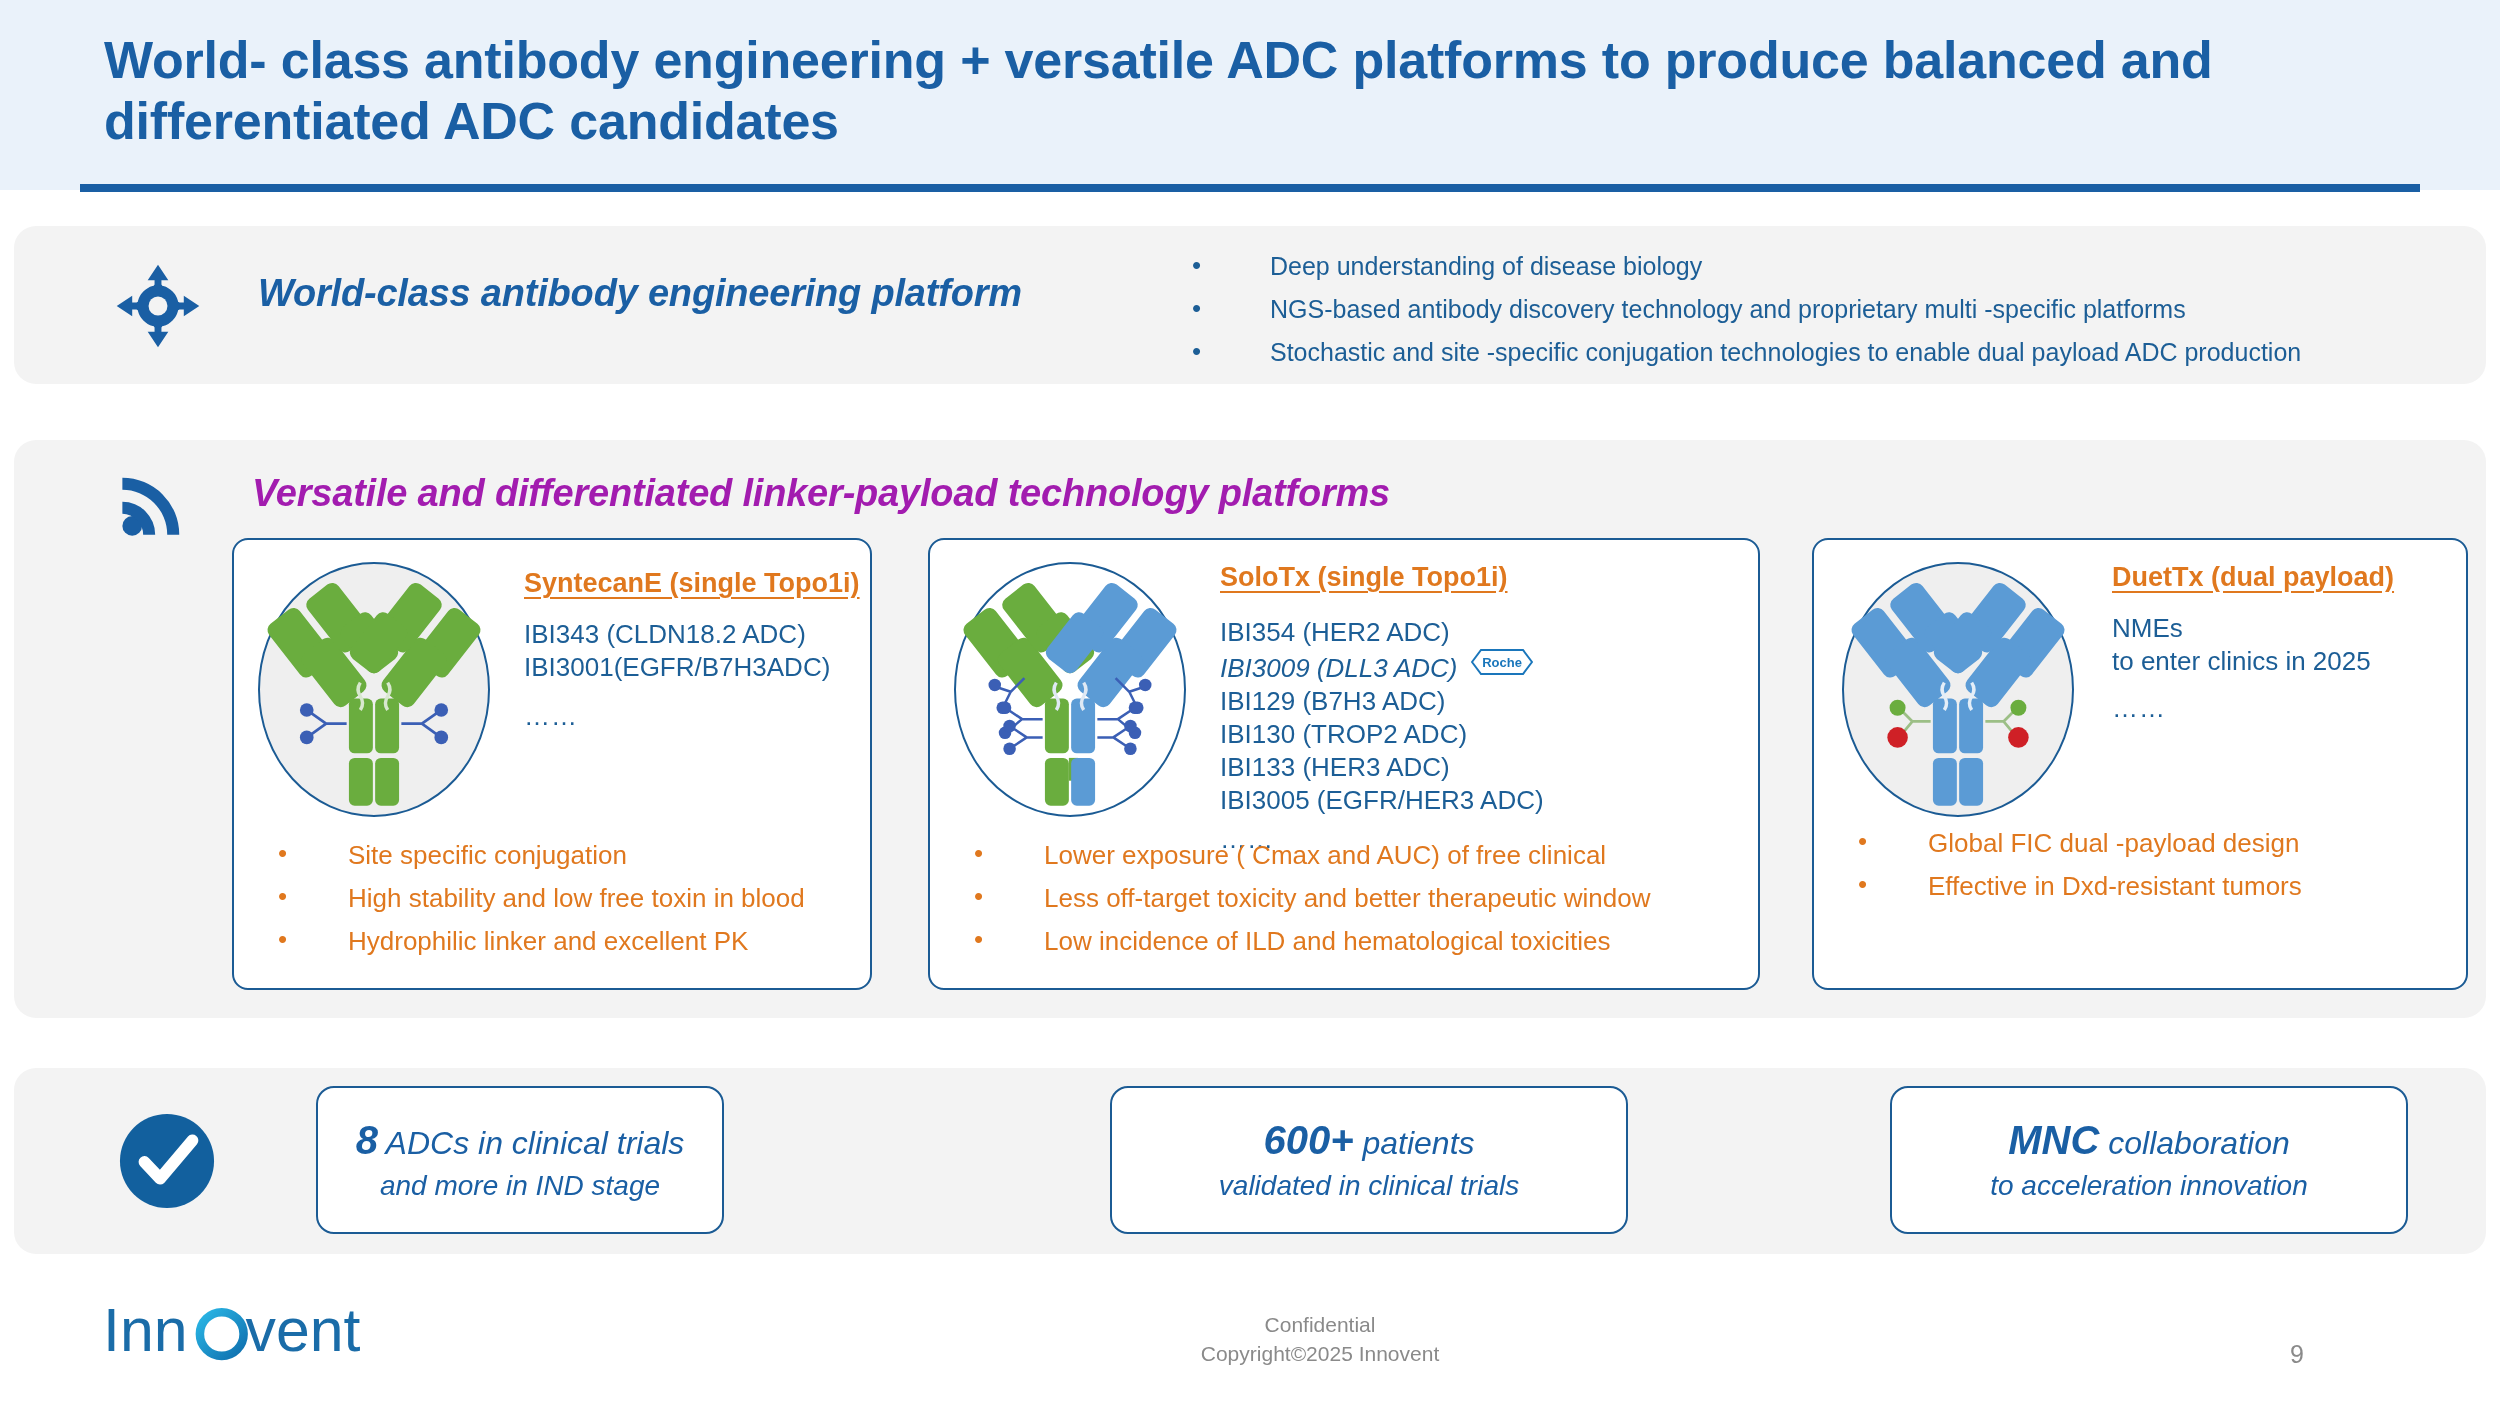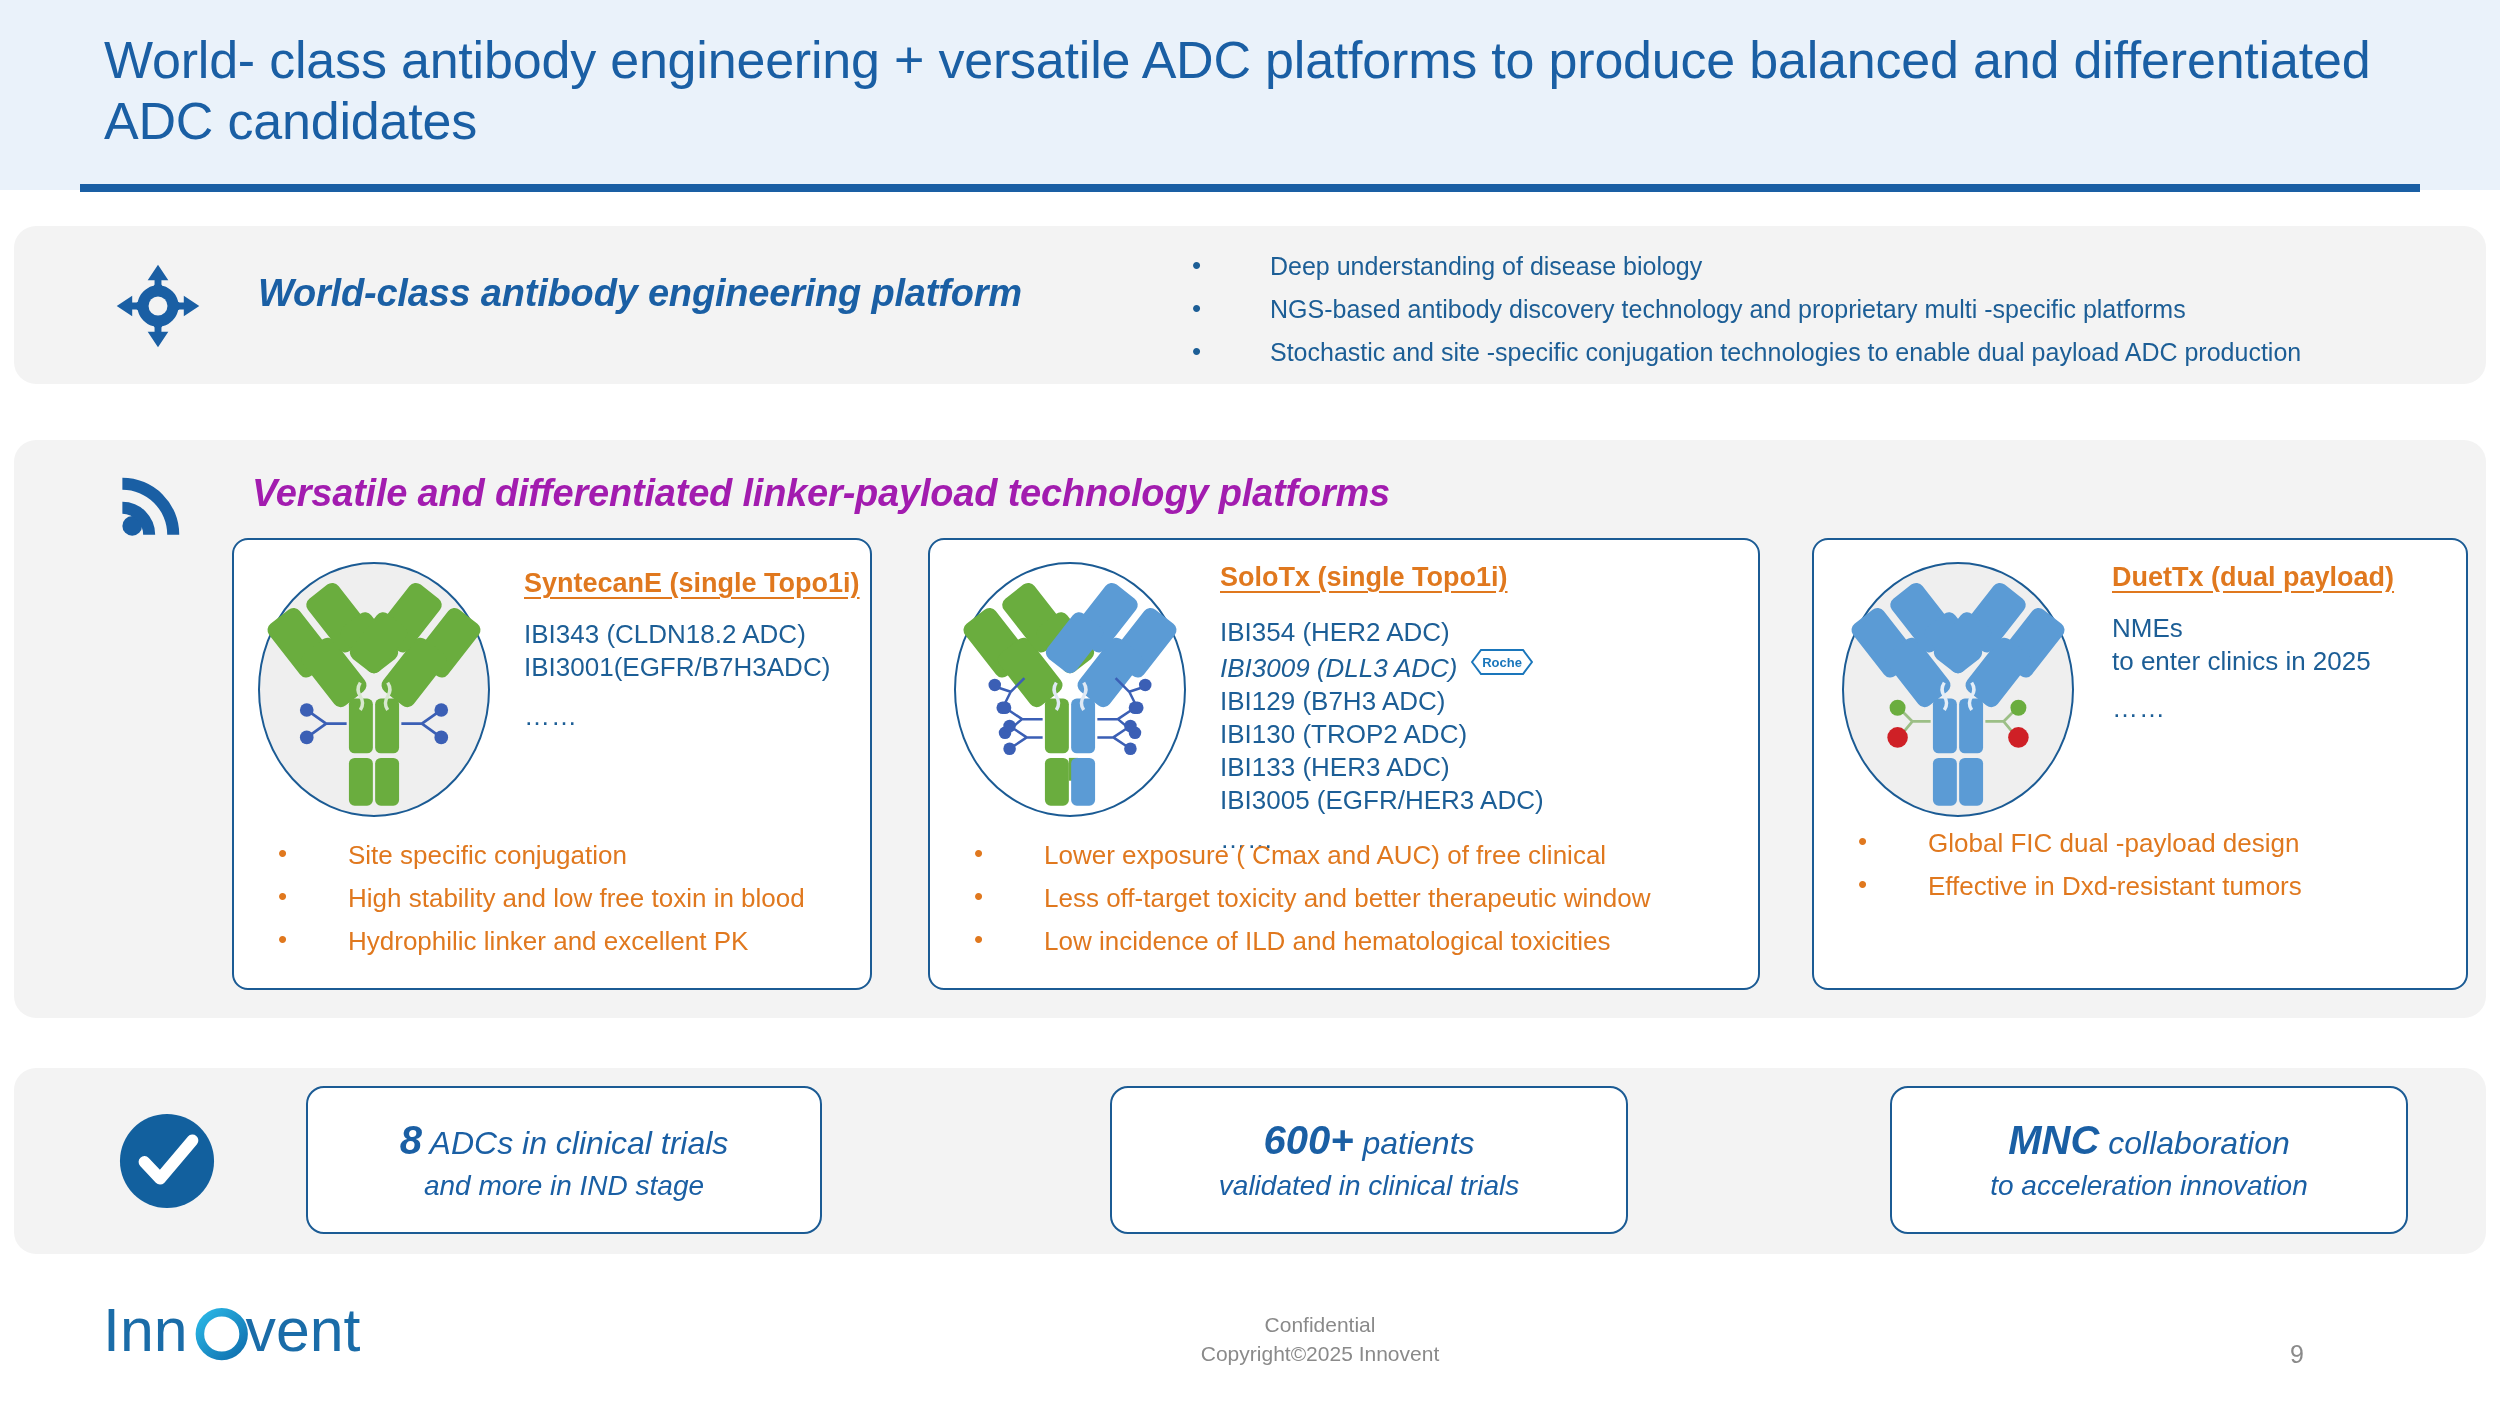--- a/index.html
+++ b/index.html
@@ -12,21 +12,21 @@
   .slide { position: relative; width: 2500px; height: 1406px; background: #ffffff; }
 
   
   .title-band {
     position: absolute; left: 0; top: 0; width: 2500px; height: 190px;
     background: #eaf2fa;
   }
   .title-text {
     position: absolute; left: 104px; top: 30px; width: 2300px;
     color: #1a5fa4;
-    font-size: 52px; font-weight: normal; line-height: 1.17;
+    font-size: 52px; font-weight: bold; line-height: 1.17;
     letter-spacing: -0.2px;
   }
   .title-rule {
     position: absolute; left: 80px; top: 184px; width: 2340px; height: 8px;
     background: #1a5fa4;
   }
 
   
   .panel {
     position: absolute; background: #f3f3f3; border-radius: 22px;
@@ -106,21 +106,21 @@
 
   
   .icon-check { position: absolute; left: 118px; top: 1112px; width: 98px; height: 98px; }
   .stat {
     position: absolute; top: 1086px; height: 148px;
     background: #ffffff; border: 2.5px solid #1b5b94; border-radius: 18px;
     display: flex; flex-direction: column;
     align-items: center; justify-content: center;
     color: #1a5fa4;
   }
-  #stat-1 { left: 306px; width: 516px; }
+  #stat-1 { left: 316px; width: 408px; }
   #stat-2 { left: 1110px; width: 518px; }
   #stat-3 { left: 1890px; width: 518px; }
   .stat-line1 { font-size: 32px; font-style: italic; white-space: nowrap; }
   .stat-line1 b { font-size: 40px; font-weight: bold; font-style: italic; }
   .stat-line2 { font-size: 28px; font-style: italic; margin-top: 7px; white-space: nowrap; }
 
   
   .logo { position: absolute; left: 96px; top: 1296px; width: 356px; height: 76px; }
   .footer-note {
     position: absolute; left: 1110px; top: 1310px; width: 420px;

